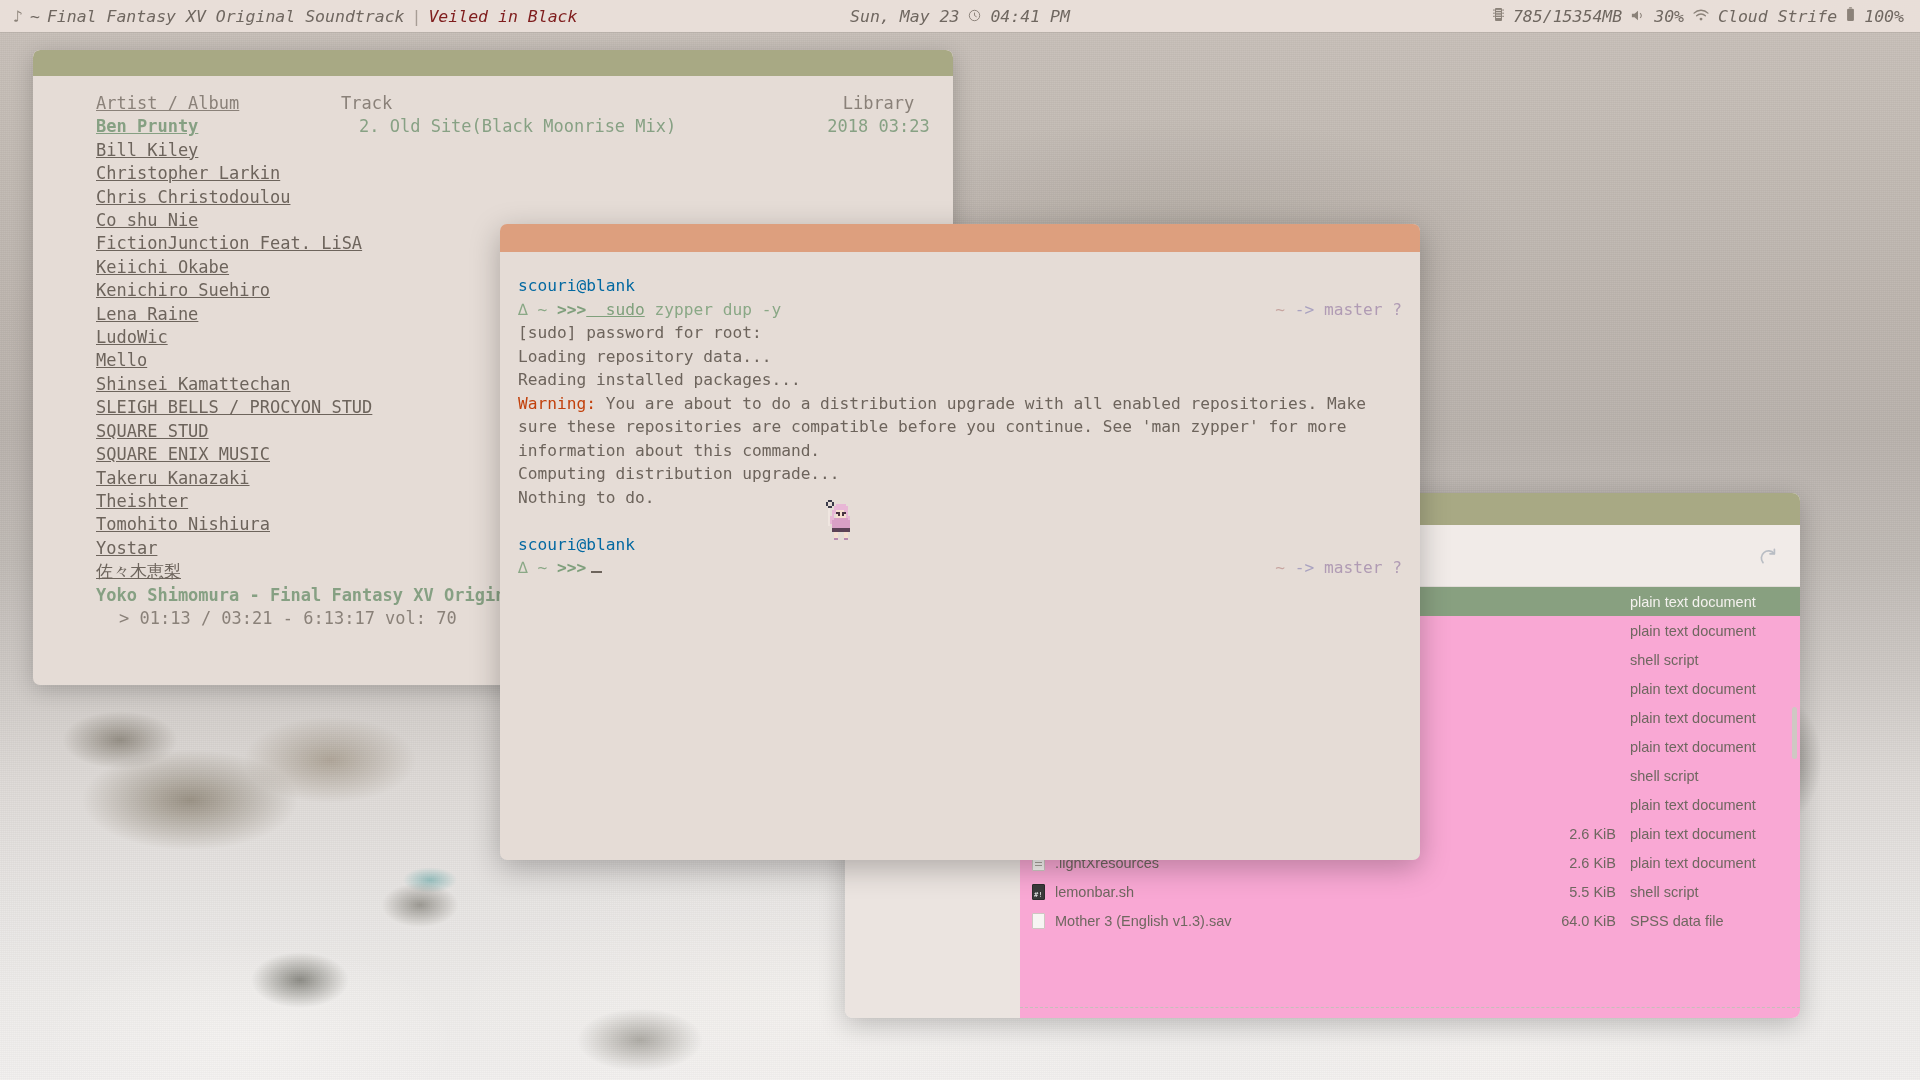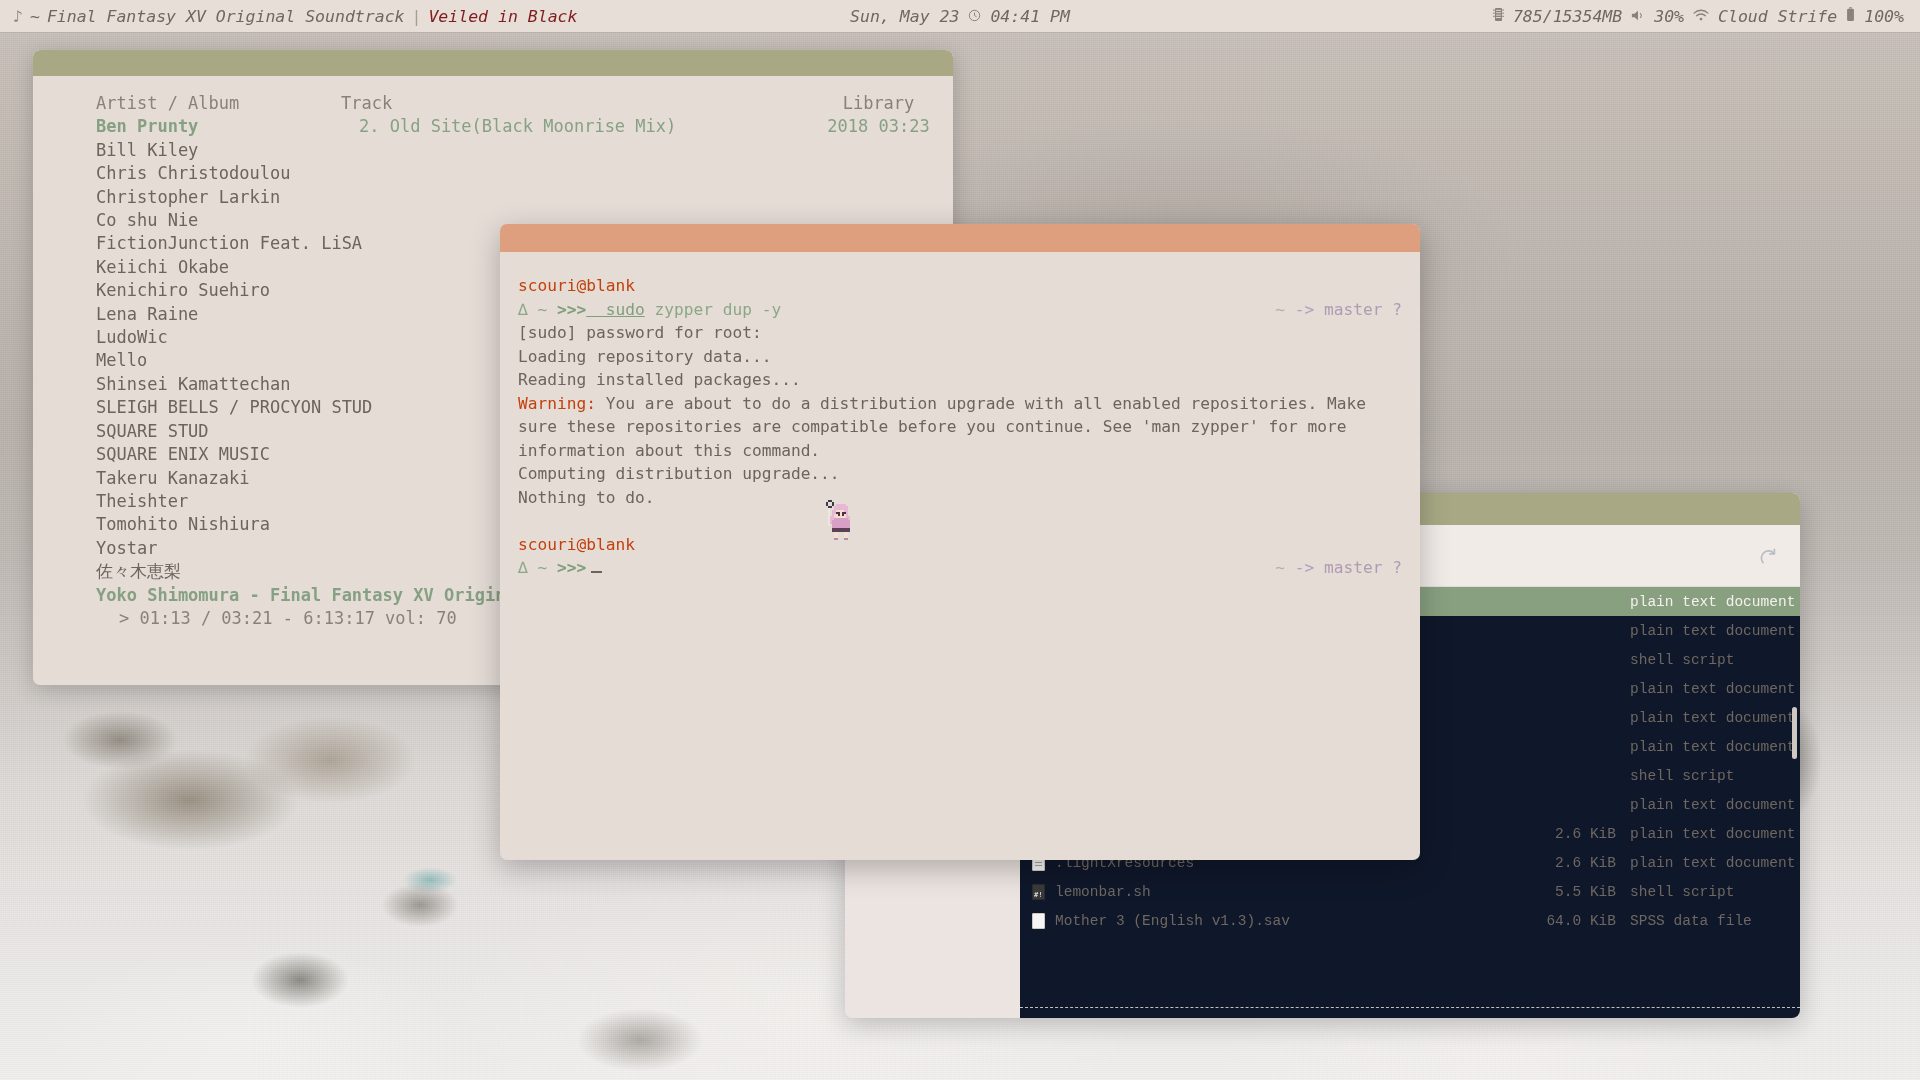--- a/index.html
+++ b/index.html
@@ -91,21 +91,21 @@
     height:26px; background:#a8a984; border-radius:7px 7px 0 0;
   }
   #music .body{
     padding:16px 0 0 0; height:calc(100% - 26px);
     font-family:"DejaVu Sans Mono", monospace;
     font-size:17px;
     color:#6d645c;
     position:relative;
   }
   #music .row{ display:flex; line-height:23.4px; white-space:pre; }
-  #music .col-artist{ width:303px; padding-left:63px; }
+  #music .col-artist{ width:303px; padding-left:63px;text-decoration:underline; }
   #music .col-track{ flex:1; padding-left:5px; }
   #music .col-lib{ width:135px; text-align:center; padding-right:14px; }
   #music .hdr{ color:#8a8179; }
   #music .bold{ font-weight:bold; color:#6a615a; }
   #music .green{ color:#87a184; }
   #music .greenb{ color:#86a083; font-weight:bold; }
   #music .statusline{ padding-left:63px; color:#8a8179; line-height:23.4px; white-space:pre;margin-left:23px; }
   #music .nowplaying{ padding-left:63px; color:#86a083; font-weight:bold; line-height:23.4px; white-space:pre; overflow:hidden; }
 
   
@@ -126,21 +126,21 @@
   #fm-reload{
     position:absolute; right:22px; top:22px; color:#b9bdc4; font-size:21px; cursor:pointer;
   }
   #fm-main{ display:flex; height:calc(100% - 94px); }
   #fm-side{
     width:175px; background:#ebe4e0; padding-top:4px; font-size:14.5px; color:#6f6760;
     flex:none;
   }
   #fm-side .sect{ font-weight:bold; padding:6px 12px 4px 12px; color:#5d564f; font-size:14px;}
   #fm-side .item{ display:flex; align-items:center; gap:9px; padding:3px 12px; line-height:22px;}
-  #fm-list{ flex:1; background:#0f172a; position:relative; overflow:hidden;font-family:Liberation Mono, monospace; }
+  #fm-list{ flex:1; background:#f9a8d4; position:relative; overflow:hidden; }
   .fm-row{
     display:flex; align-items:center; height:29px; font-size:14.5px; color:#6f6760;
     padding-left:12px; white-space:nowrap;
   }
   .fm-row.sel{ background:#88a080; color:#f4f1ee; }
   .fm-name{ flex:1; padding-left:10px; }
   .fm-size{ width:96px; text-align:right; padding-right:14px; }
   .fm-type{ width:170px; }
   .folder-ico{
     width:15px; height:12px; background:#8d7158; border-radius:1px 2px 2px 2px; position:relative; flex:none;
@@ -180,21 +180,21 @@
   #term-body{
     padding:22px 18px 0 18px;
     font-family:"DejaVu Sans Mono", monospace;
     font-size:16.2px;
     line-height:23.5px;
     color:#6d645c;
     white-space:pre-wrap;
     position:relative;
   }
   .t-line{ display:block; position:relative; white-space:pre-wrap; }
-  .t-user{ color:#c2410c; }
+  .t-user{ color:#0369a1; }
   .t-delta{ color:#8aa886; }
   .t-arrow{ color:#7f9f7c; font-weight:bold; }
   .t-cmd-sudo{ color:#7fa07c; text-decoration:underline; }
   .t-cmd{ color:#8aa886; }
   .t-plain{ color:#6d645c; }
   .t-warn{ color:#c2410c; }
   .t-right{ position:absolute; right:0; color:#b09bb4; }
   .t-right .tilde{ color:#c7a5a0; }
   .t-right .arw{ color:#a9a2c0; }
   .cursor-block{
@@ -288,22 +288,22 @@
       <span class="col-track hdr">Track</span>
       <span class="col-lib hdr">Library</span>
     </div>
     <div class="row">
       <span class="col-artist greenb">Ben Prunty</span>
       <span class="col-track green" style="padding-left:23px;">2. Old Site(Black Moonrise Mix)</span>
       <span class="col-lib green">2018 03:23</span>
     </div>
     <div id="artist-list">
         <div class="row"><span class="col-artist">Bill Kiley</span></div>
+        <div class="row"><span class="col-artist">Christopher Larkin</span></div>
         <div class="row"><span class="col-artist">Chris Christodoulou</span></div>
-        <div class="row"><span class="col-artist">Christopher Larkin</span></div>
         <div class="row"><span class="col-artist">Co shu Nie</span></div>
         <div class="row"><span class="col-artist">FictionJunction Feat. LiSA</span></div>
         <div class="row"><span class="col-artist">Keiichi Okabe</span></div>
         <div class="row"><span class="col-artist">Kenichiro Suehiro</span></div>
         <div class="row"><span class="col-artist">Lena Raine</span></div>
         <div class="row"><span class="col-artist">LudoWic</span></div>
         <div class="row"><span class="col-artist">Mello</span></div>
         <div class="row"><span class="col-artist">Shinsei Kamattechan</span></div>
         <div class="row"><span class="col-artist">SLEIGH BELLS / PROCYON STUD</span></div>
         <div class="row"><span class="col-artist">SQUARE STUD</span></div>

